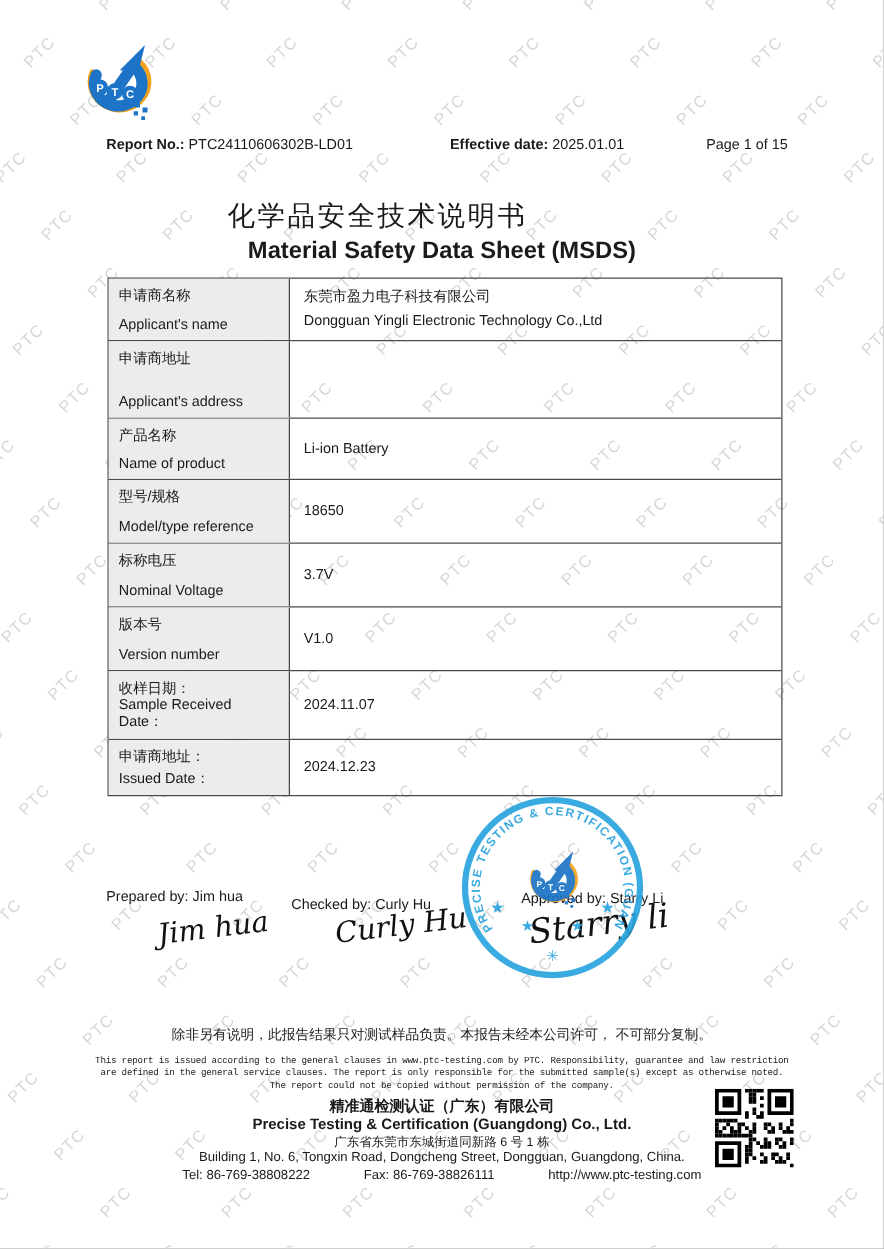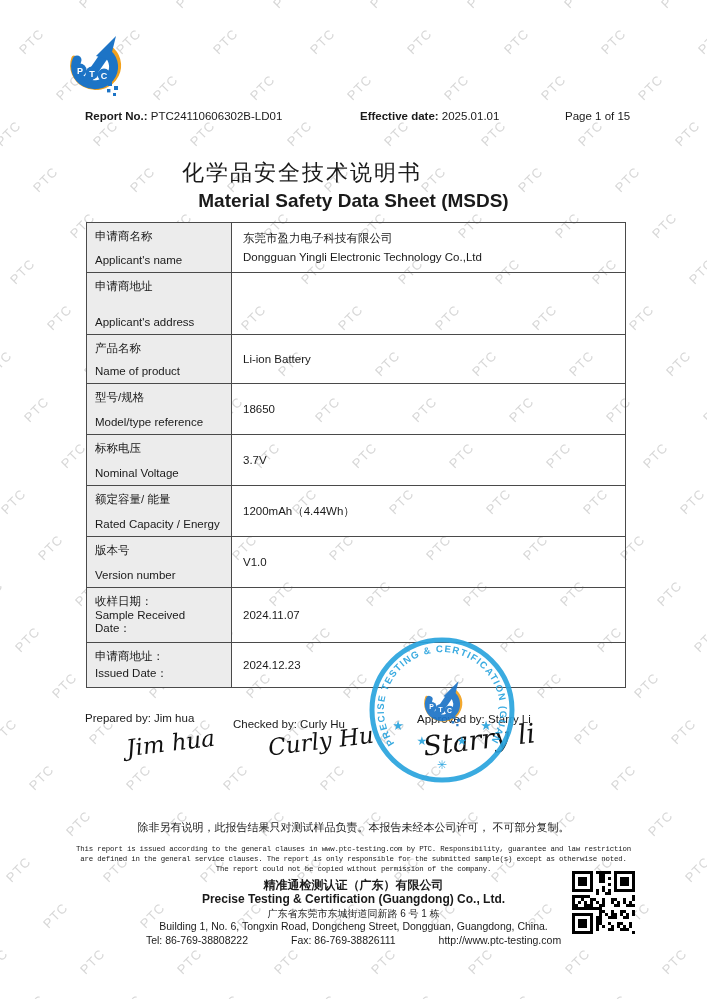--- a/index.html
+++ b/index.html
@@ -309,29 +309,20 @@
     </div>
     <div class="trow r5">
       <div class="tlabel">
         <div>标称电压</div>
         <div>Nominal Voltage</div>
       </div>
       <div class="tval">
         <div>3.7V</div>
       </div>
     </div>
-    <div class="trow r6">
-      <div class="tlabel">
-        <div>额定容量/ 能量</div>
-        <div>Rated Capacity / Energy</div>
-      </div>
-      <div class="tval">
-        <div>1200mAh（4.44Wh）</div>
-      </div>
-    </div>
     <div class="trow r7">
       <div class="tlabel">
         <div>版本号</div>
         <div>Version number</div>
       </div>
       <div class="tval">
         <div>V1.0</div>
       </div>
     </div>
     <div class="trow r8">

